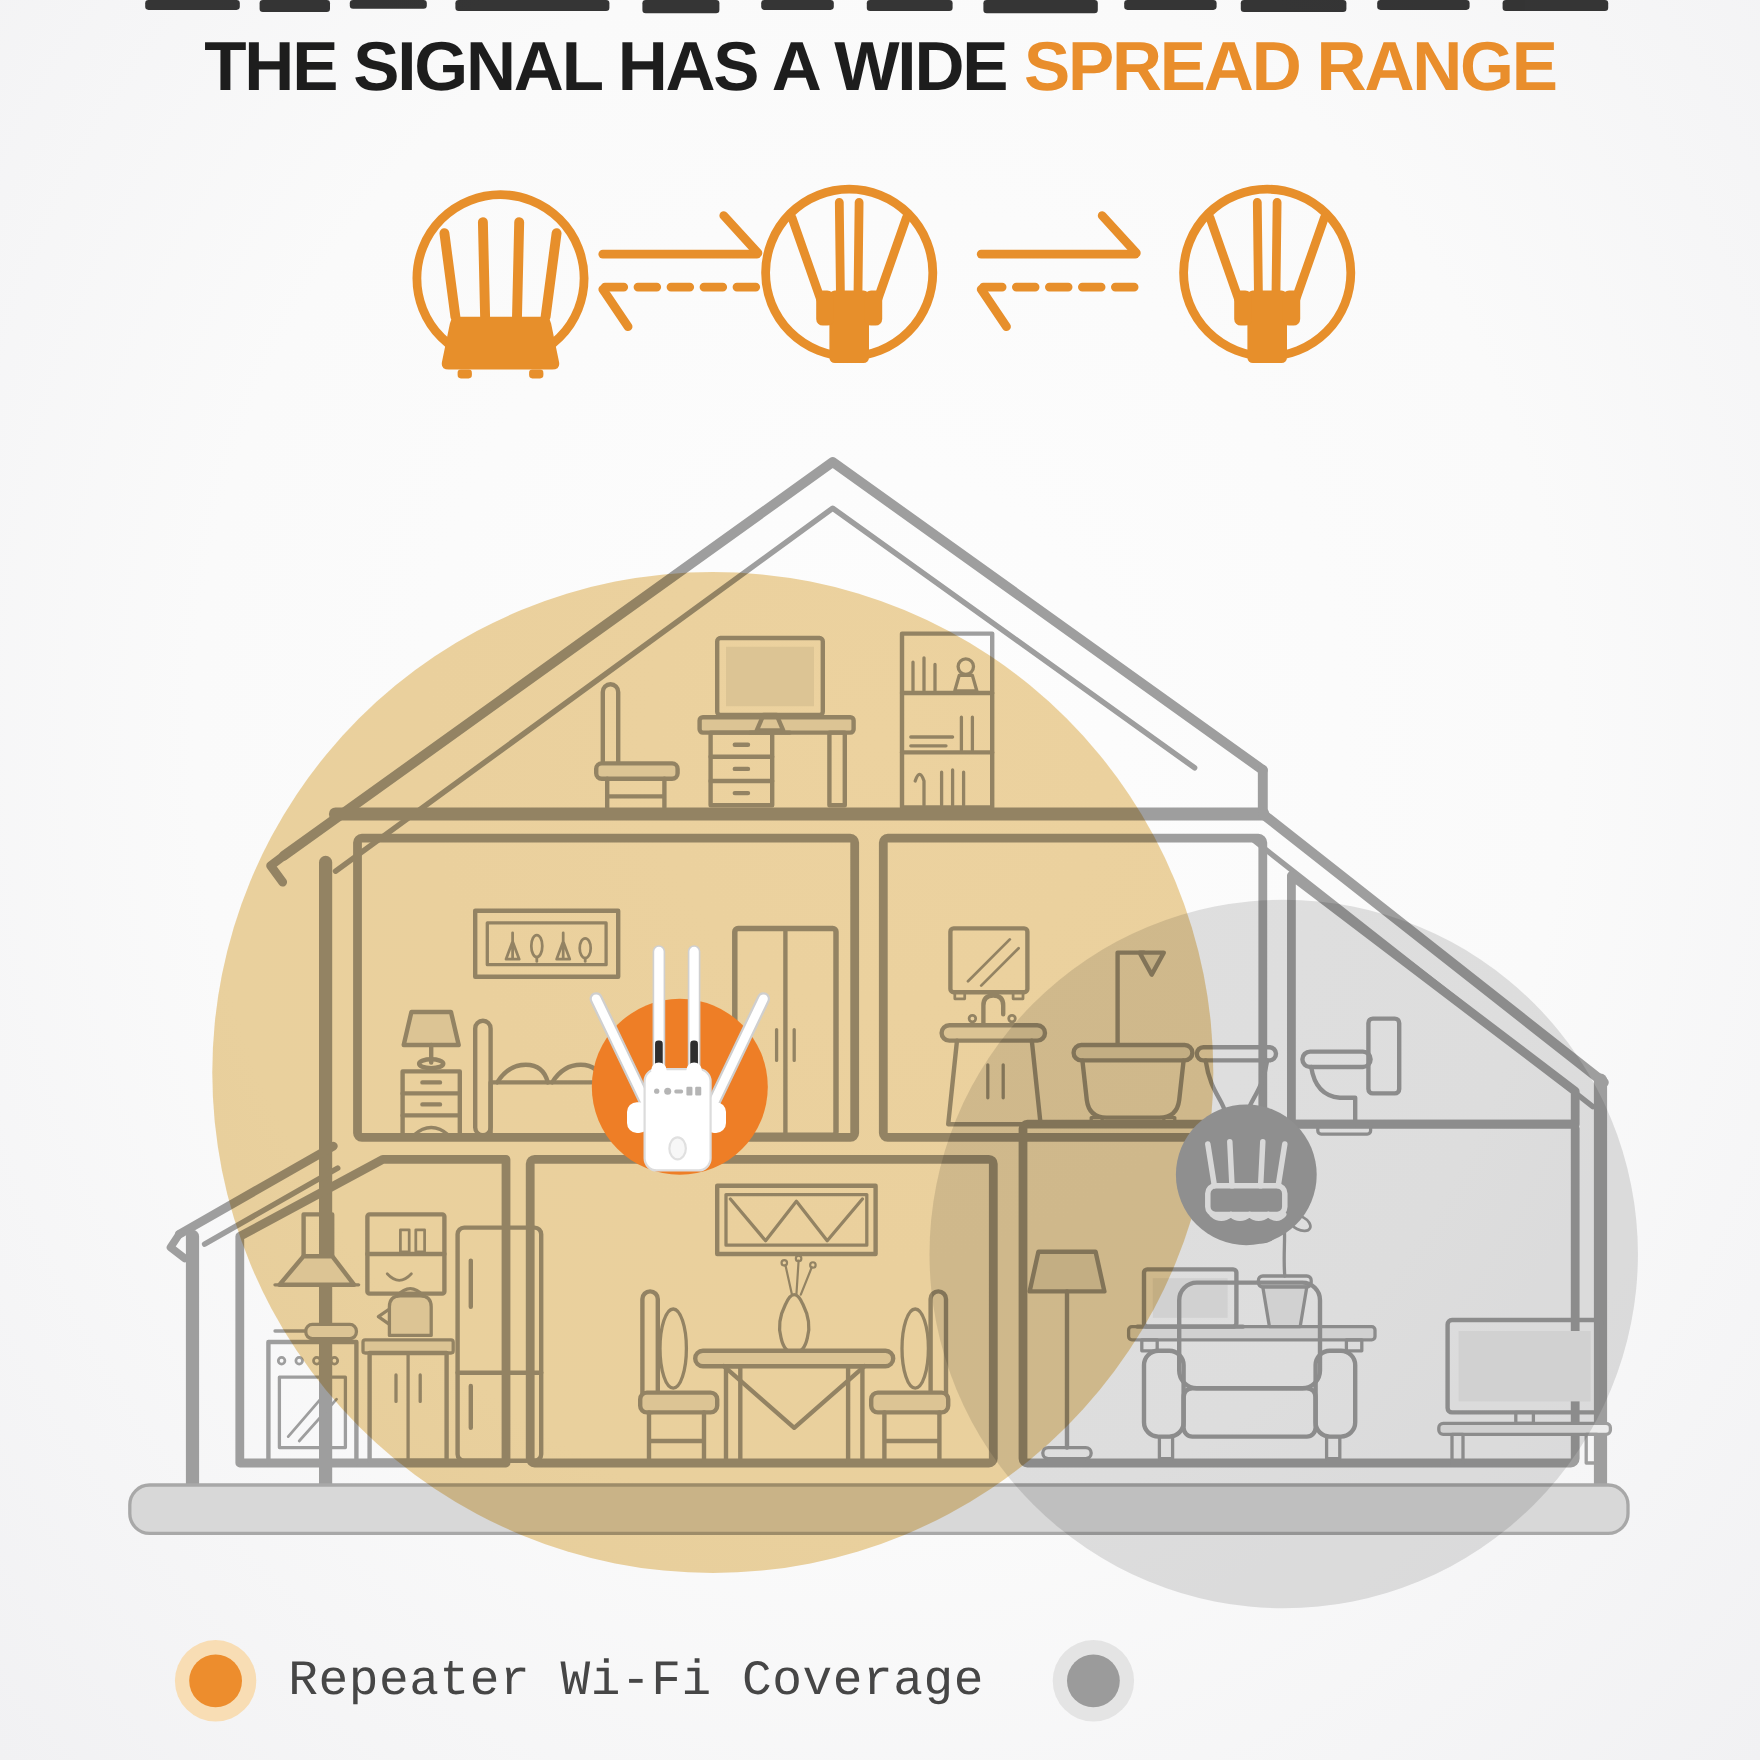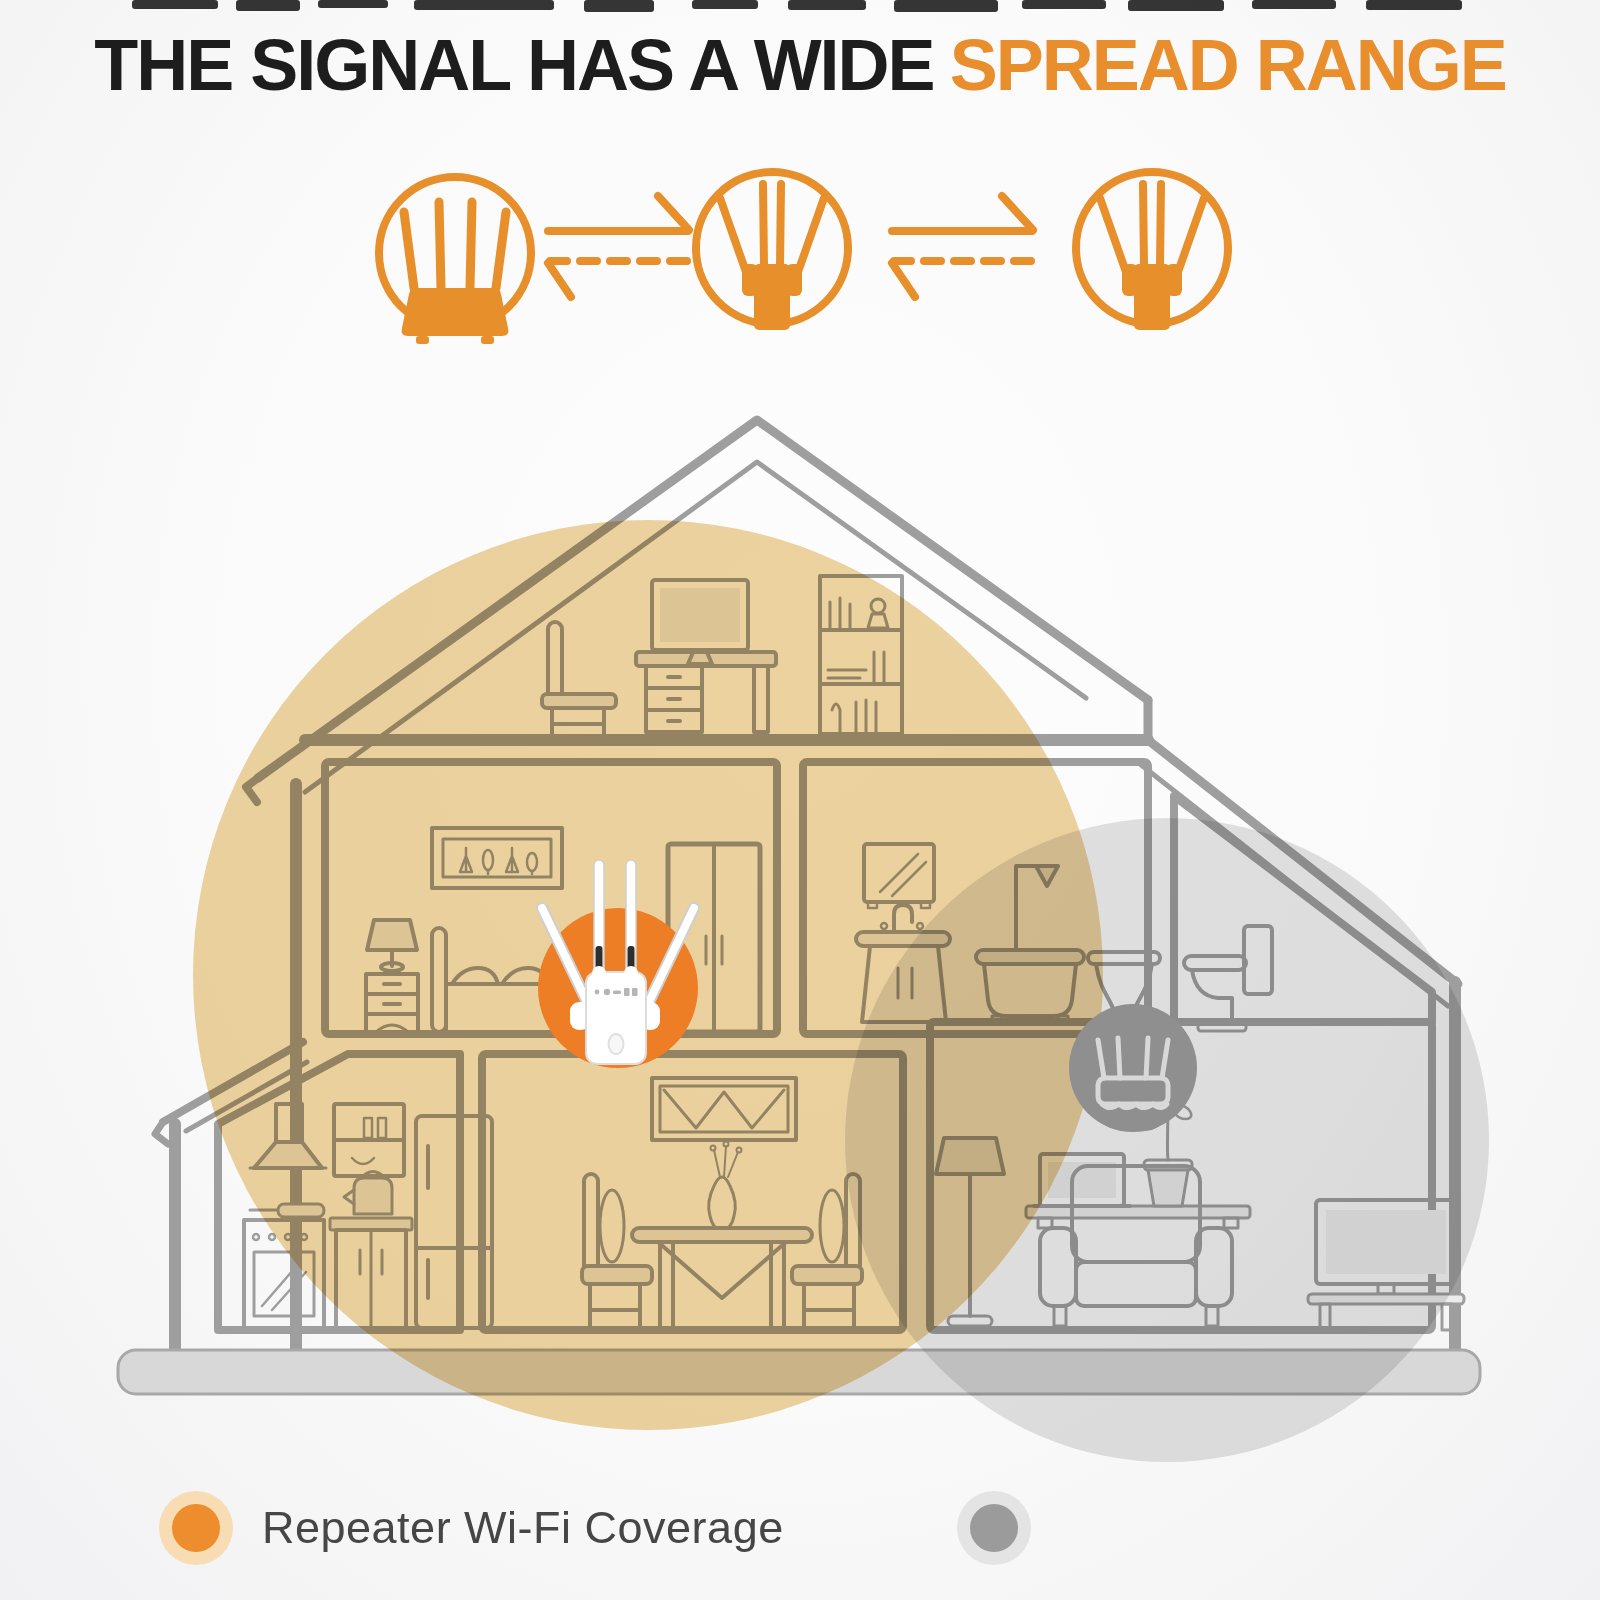--- a/index.html
+++ b/index.html
@@ -3,28 +3,28 @@
 <meta charset="utf-8">
 <style>
   html,body{margin:0;padding:0;background:#fff;}
   #stage{
     position:relative;width:1600px;height:1600px;overflow:hidden;
     background:radial-gradient(ellipse at 50% 42%, #fdfdfd 0%, #f9f9fa 55%, #f1f1f3 100%);
     font-family:"Liberation Sans", sans-serif;
   }
   #title{
     position:absolute;top:28px;left:0;width:100%;
-    text-align:center;font-weight:bold;font-size:72px;letter-spacing:-2px;
+    text-align:center;font-weight:bold;font-size:63px;letter-spacing:-2px;
     line-height:1.05;white-space:nowrap;
   }
   #title .t-dark{color:var(--title-dark,#1d1d1d);}
   #title .t-accent{color:var(--accent,#e98e2c);margin-left:16px;}
   #scene-svg{position:absolute;left:0;top:0;}
   .blend{mix-blend-mode:multiply;}
-  .legend-item{position:absolute;display:flex;align-items:center;}
+  .legend-item{position:absolute;display:flex;align-items:center;font-family:Liberation Mono, monospace;}
   .legend-label{
     font-size:45px;color:var(--legend-text,#464646);letter-spacing:.5px;
     margin-left:28px;white-space:nowrap;
   }
 </style>
 </head>
 <body>
 
 <div id="stage" style="--accent: #e98e2c; --title-dark: #1d1d1d; --legend-text: #464646; background: radial-gradient(at 50% 42%, rgb(253, 253, 253) 0%, rgb(250, 250, 250) 55%, rgb(241, 241, 243) 100%);">
 

